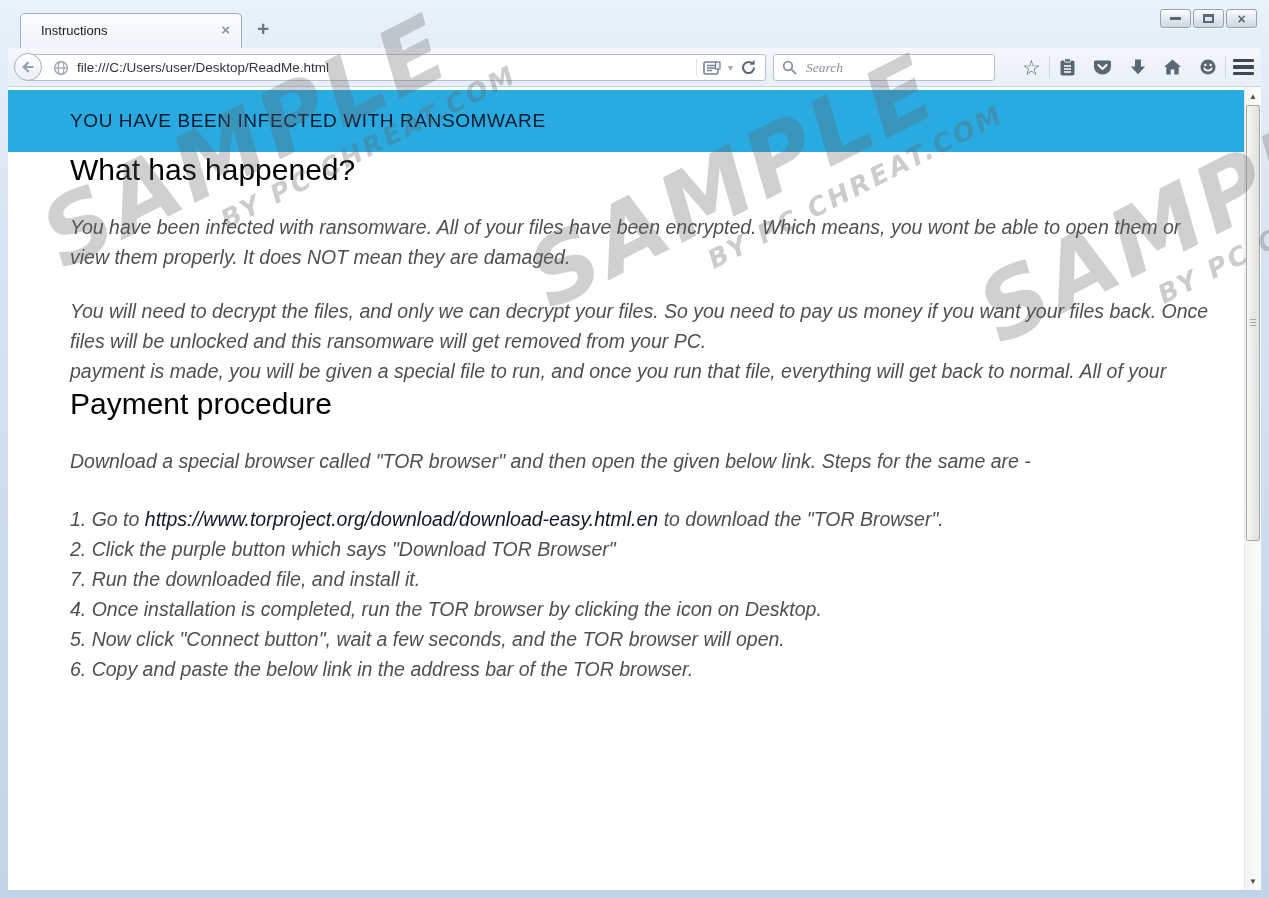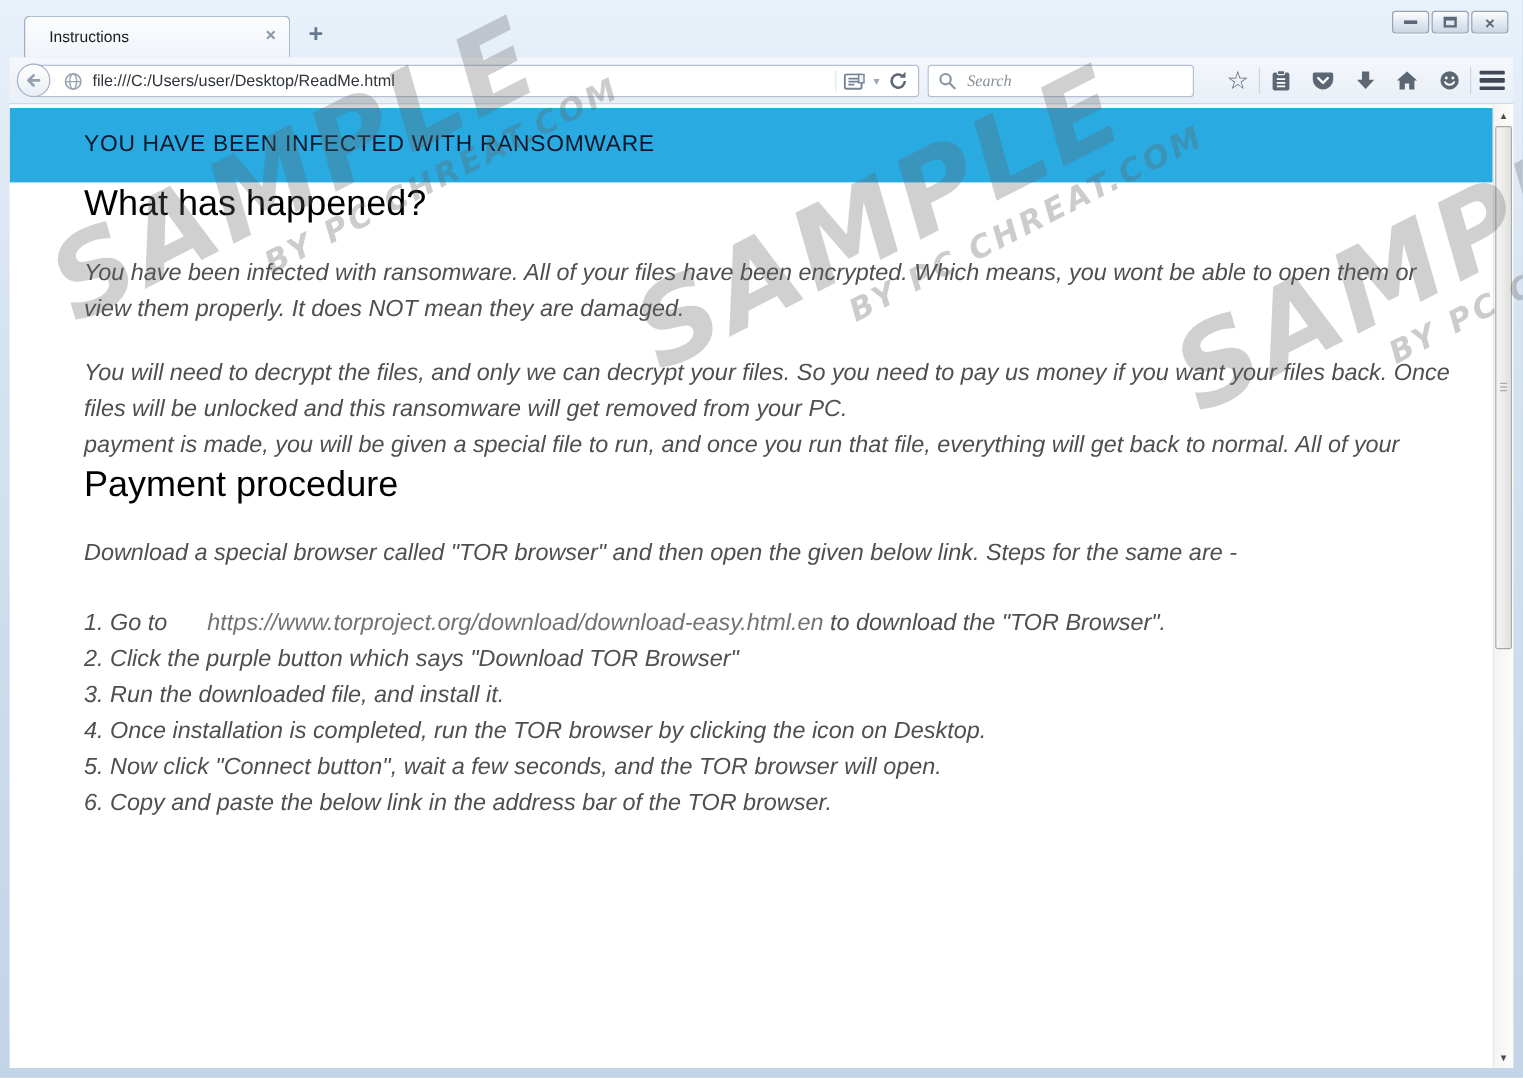--- a/index.html
+++ b/index.html
@@ -93,21 +93,21 @@
   .banner { margin-top:3px; height:62px; background:#29abe2; display:flex; align-items:center; }
   .banner-title { margin-left:62px; color:#0f172a; font-size:19px; letter-spacing:.6px; }
   .page-body { padding:0 30px 0 62px; color:#4f4f4f; font-size:19.5px; }
   h1.sec { color:#000000; font-size:30px; font-weight:400; margin:0; line-height:36px; }
   .sec1 { margin-top:119px; }
   .sec2 { margin-top:26px; }
   .sec3 { margin-top:25px; }
   .para { margin-top:24px; line-height:30px; }
   .line { white-space:nowrap;font-style:italic; }
   .steps { margin-top:28px; line-height:30px; }
-  .link { color:#737373; text-decoration:none; cursor:pointer;margin-left:28px; }
+  .link { color:#0f172a; text-decoration:none; cursor:pointer; }
 
   
   .scrollbar {
     position:absolute; top:0; right:0; width:17px; height:100%;
     background:linear-gradient(90deg,#f4f4f2,#fcfcfb);
     border-left:1px solid #e8e8e6;
   }
   .sb-btn { position:absolute; left:0; width:16px; height:16px; display:flex; align-items:center; justify-content:center; font-size:8px; color:#4a4a4a; }
   .sb-up { top:1px; }
   .sb-down { bottom:1px; }
@@ -242,21 +242,21 @@
           <div class="line">files will be unlocked and this ransomware will get removed from your PC.</div>
           <div class="line">payment is made, you will be given a special file to run, and once you run that file, everything will get back to normal. All of your</div>
         </div>
         <h1 class="sec sec3">Payment procedure</h1>
         <div class="para">
           <div class="line">Download a special browser called "TOR browser" and then open the given below link. Steps for the same are -</div>
         </div>
         <div class="steps">
           <div class="line"><span>1. Go to  </span><a class="link">https://www.torproject.org/download/download-easy.html.en</a><span> to download the "TOR Browser".</span></div>
           <div class="line">2. Click the purple button which says "Download TOR Browser"</div>
-          <div class="line">3. Run the downloaded file, and install it.</div>
+          <div class="line">7. Run the downloaded file, and install it.</div>
           <div class="line">4. Once installation is completed, run the TOR browser by clicking the icon on Desktop.</div>
           <div class="line">5. Now click "Connect button", wait a few seconds, and the TOR browser will open.</div>
           <div class="line">6. Copy and paste the below link in the address bar of the TOR browser.</div>
         </div>
       </div>
     </div>
     <div class="scrollbar">
       <div class="sb-btn sb-up">
           <span>▲</span>
         </div>

